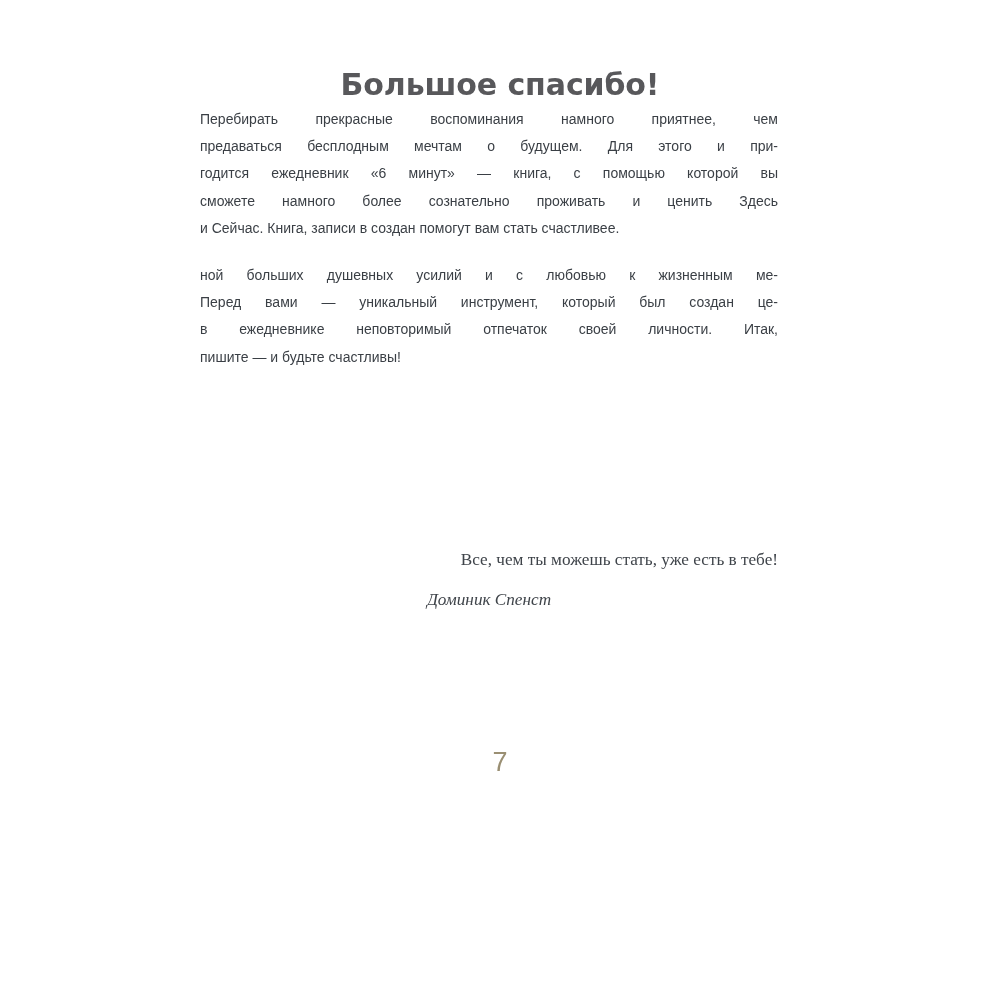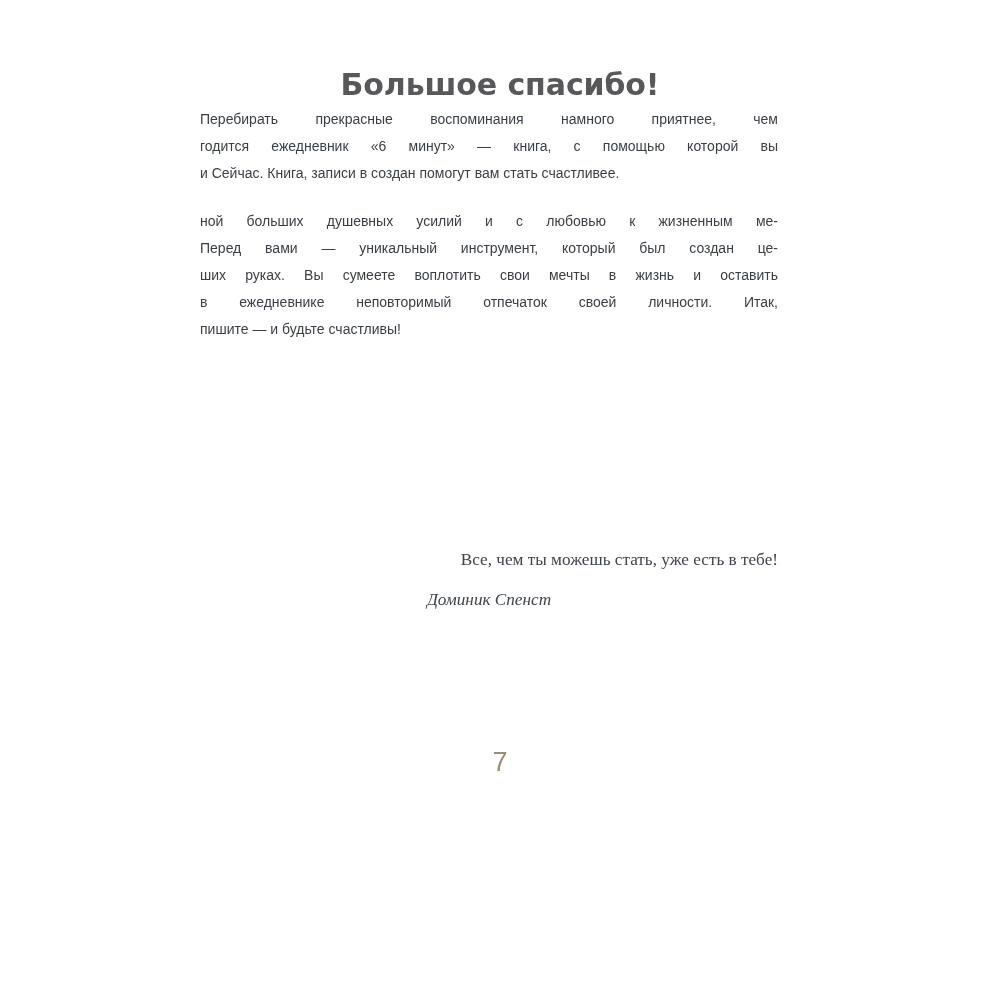--- a/index.html
+++ b/index.html
@@ -109,29 +109,30 @@
 <body>
 
 <div class="page">
 
   <h1 class="page-title">Большое спасибо!</h1>
 
   <div class="content">
 
     <p class="para">
       <span class="ln">Перебирать прекрасные воспоминания намного приятнее, чем</span>
+      <span class="ln">предаваться бесплодным мечтам о будущем. Для этого и при-</span>
       <span class="ln">годится ежедневник «6 минут» — книга, с помощью которой вы</span>
+      <span class="ln">сможете намного более сознательно проживать и ценить Здесь</span>
       <span class="ln last">и Сейчас. Книга, записи в создан помогут вам стать счастливее.</span>
     </p>
 
 
     <p class="para">
       <span class="ln">ной больших душевных усилий и с любовью к жизненным ме-</span>
       <span class="ln">Перед вами — уникальный инструмент, который был создан це-</span>
-      <span class="ln">ших руках. Вы сумеете воплотить свои мечты в жизнь и оставить</span>
       <span class="ln">в ежедневнике неповторимый отпечаток своей личности. Итак,</span>
       <span class="ln last">пишите — и будьте счастливы!</span>
     </p>
 
   </div>
 
   <div class="quote-block">
     <div class="quote-line">Все, чем ты можешь стать, уже есть в тебе!</div>
     <div class="quote-author">Доминик Спенст</div>
   </div>

